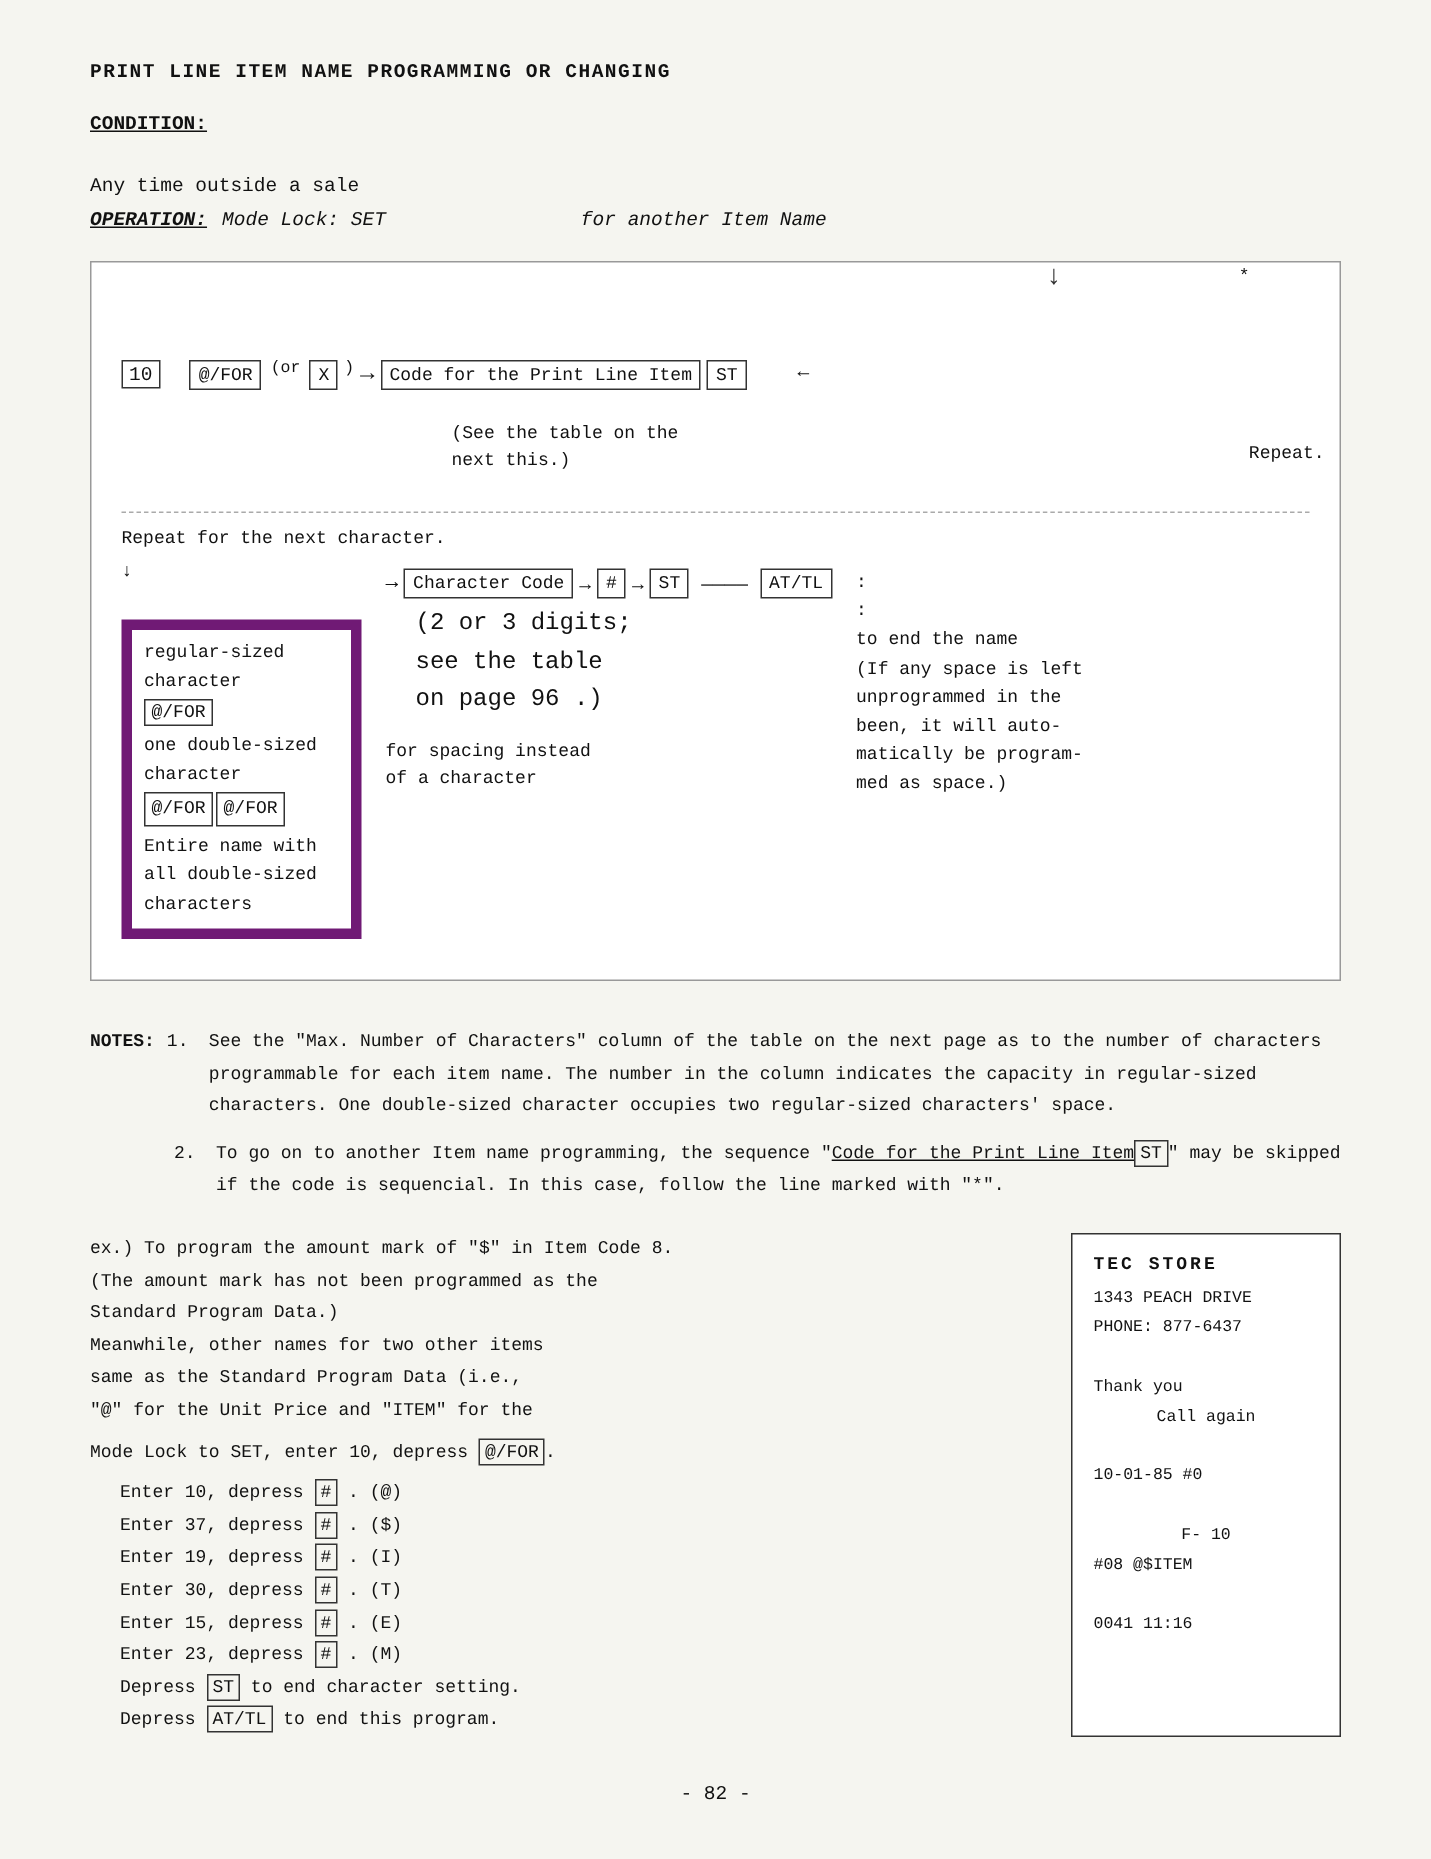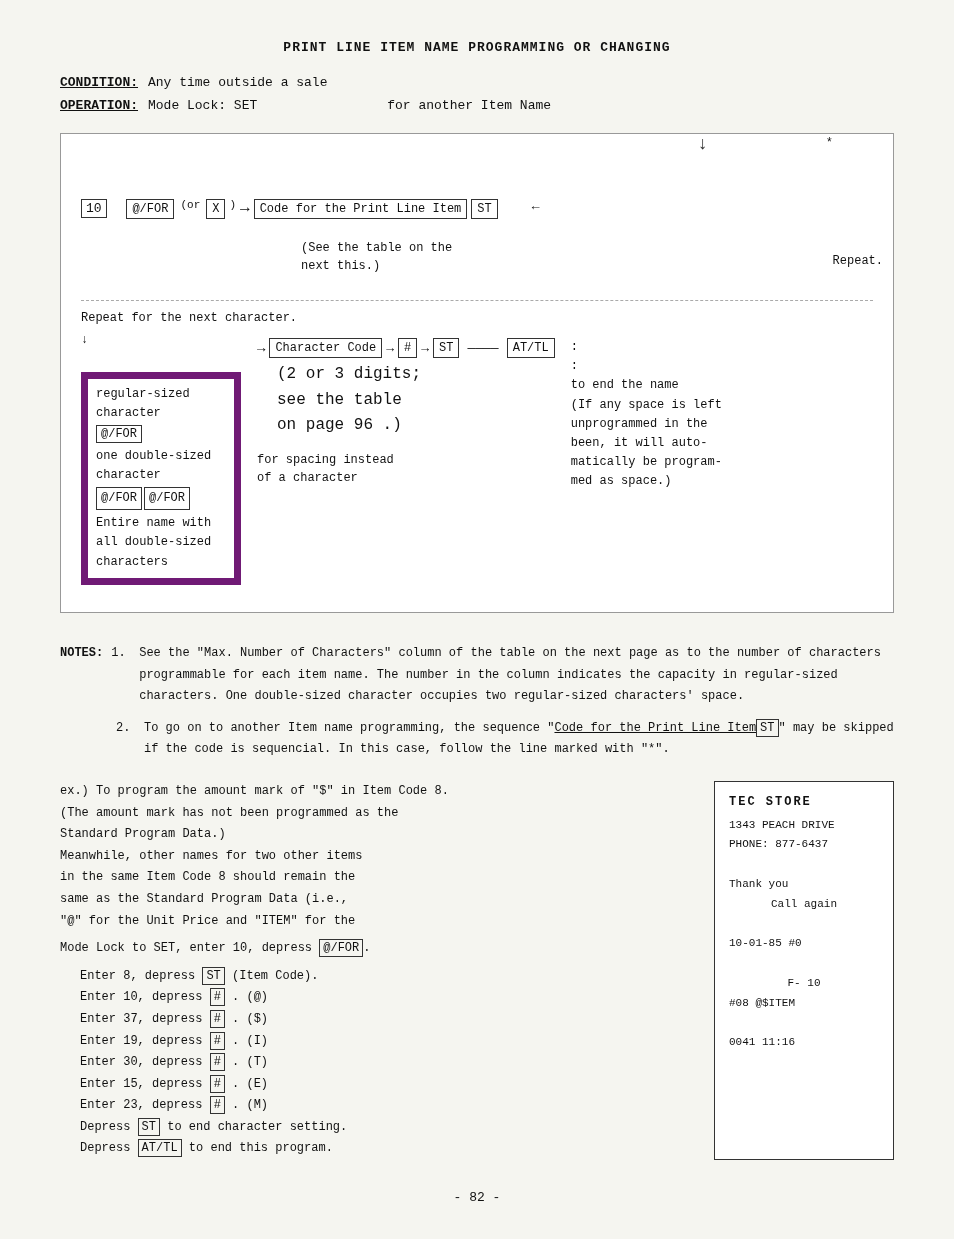--- a/index.html
+++ b/index.html
@@ -7,38 +7,39 @@
       background: #f5f5f0;
       font-family: 'Courier New', Courier, monospace;
       font-size: 13px;
       color: #111;
       width: 954px;
       min-height: 1239px;
       padding: 40px 60px;
     }
     .page-title {
       font-weight: bold;
-      text-align: center;
       font-size: 13px;
       letter-spacing: 1px;
       margin-bottom: 20px;
     }
     .condition-line {
       margin-bottom: 8px;
       display: flex;
-      gap: 10px;
+      gap: 26px;
+      flex-direction: column;
     }
     .condition-label {
       font-weight: bold;
       text-decoration: underline;
     }
     .operation-line {
       margin-bottom: 20px;
       display: flex;
       gap: 10px;
+      font-style: italic;
     }
     .operation-label {
       font-weight: bold;
       text-decoration: underline;
     }
     .diagram-area {
       position: relative;
       border: 1px solid #999;
       margin: 0 0 30px 0;
       padding: 15px 20px 20px 20px;
@@ -300,29 +301,27 @@
 
 <div class="example-section">
   <div class="example-text">
     <div>
       <span>ex.)</span>
       <span>To program the amount mark of "$" in Item Code 8.</span>
     </div>
     <div>(The amount mark has not been programmed as the</div>
     <div> Standard Program Data.)</div>
     <div>Meanwhile, other names for two other items</div>
-    <div>in the same Item Code 8 should remain the</div>
     <div>same as the Standard Program Data (i.e.,</div>
     <div>"@" for the Unit Price and "ITEM" for the</div>
     <div style="margin-top:6px;">
       <span>Mode Lock to SET, enter 10, depress</span>
       <span class="box" style="padding:1px 3px; display:inline;">@/FOR</span>.
     </div>
     <div style="margin-top:6px; margin-left:20px;">
-      <div>Enter 8, depress <span class="box" style="display:inline;padding:1px 3px;">ST</span> (Item Code).</div>
       <div>Enter 10, depress <span class="box" style="display:inline;padding:1px 3px;">#</span> .  (@)</div>
       <div>Enter 37, depress <span class="box" style="display:inline;padding:1px 3px;">#</span> .  ($)</div>
       <div>Enter 19, depress <span class="box" style="display:inline;padding:1px 3px;">#</span> .  (I)</div>
       <div>Enter 30, depress <span class="box" style="display:inline;padding:1px 3px;">#</span> .  (T)</div>
       <div>Enter 15, depress <span class="box" style="display:inline;padding:1px 3px;">#</span> .  (E)</div>
       <div>Enter 23, depress <span class="box" style="display:inline;padding:1px 3px;">#</span> .  (M)</div>
       <div>Depress <span class="box" style="display:inline;padding:1px 3px;">ST</span> to end character setting.</div>
       <div>Depress <span class="box" style="display:inline;padding:1px 3px;">AT/TL</span> to end this program.</div>
     </div>
   </div>

